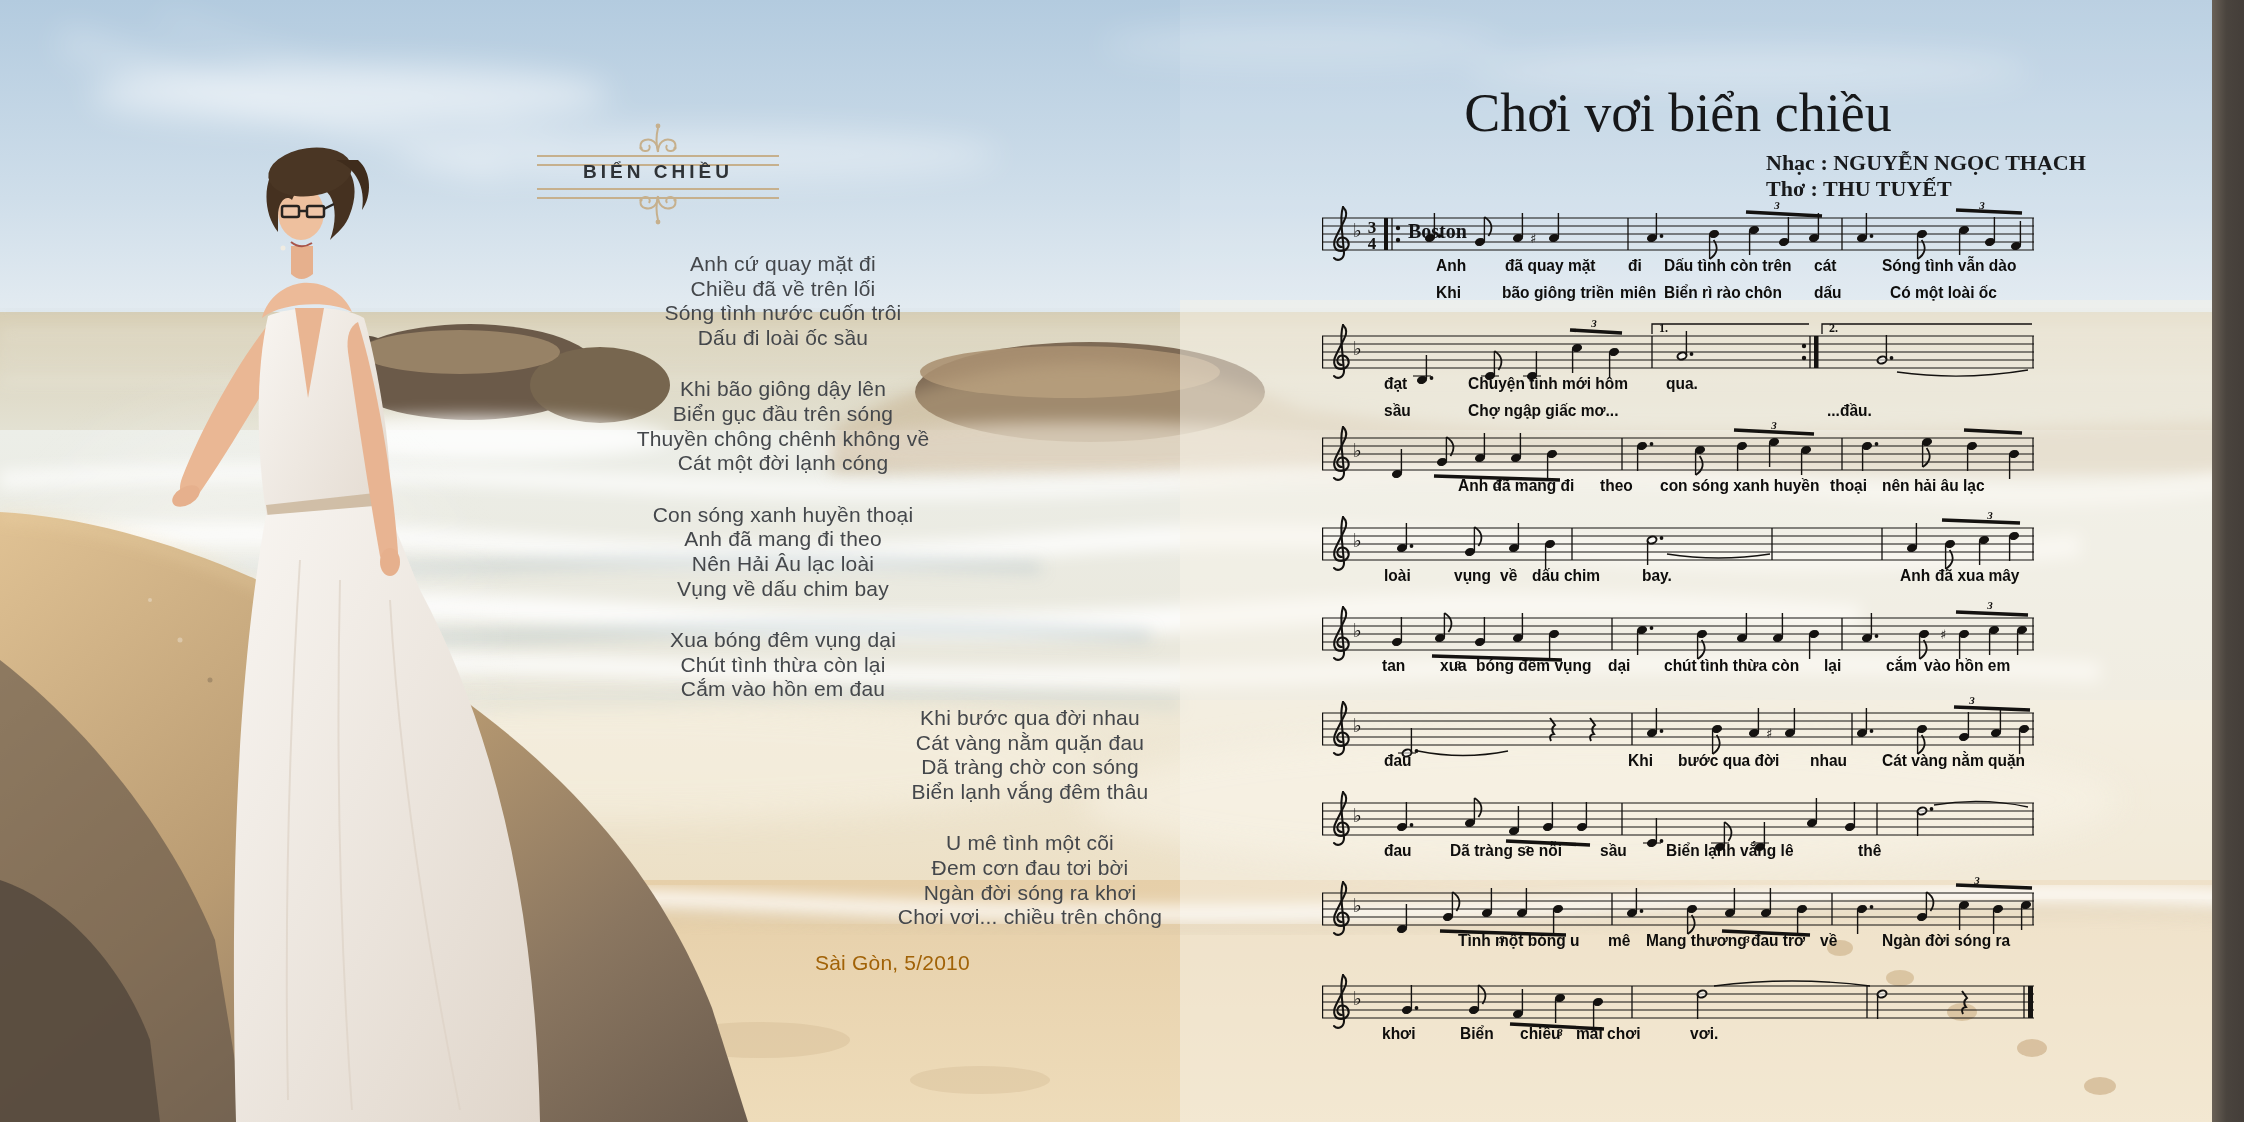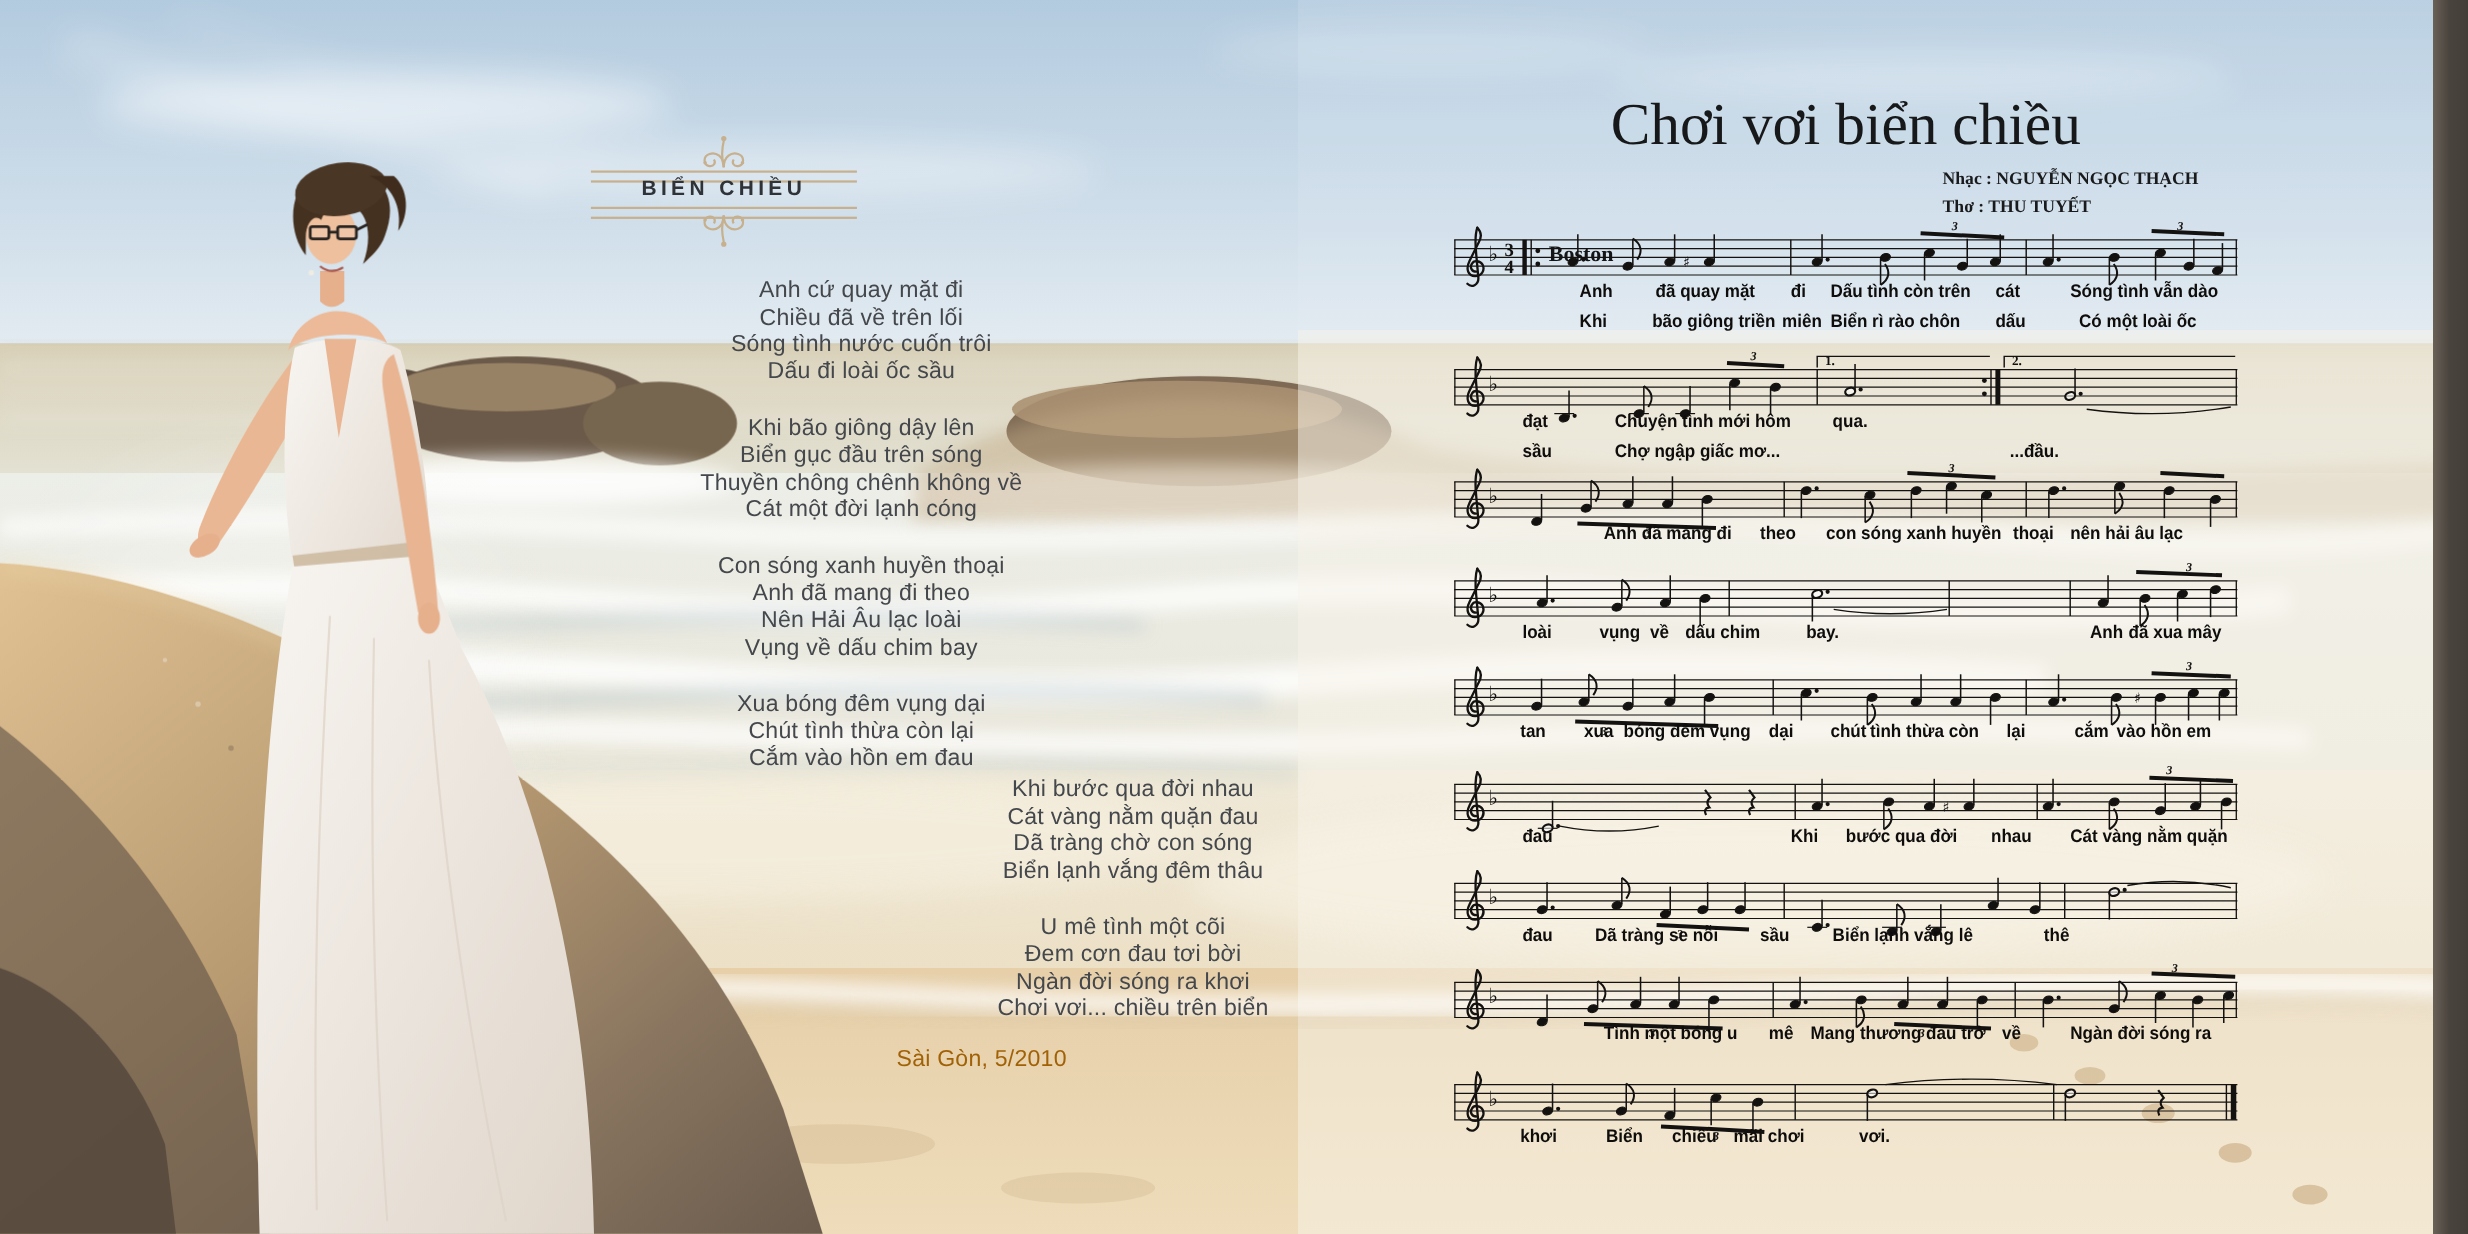--- a/index.html
+++ b/index.html
@@ -21,21 +21,21 @@
   #poem-col-1{left:568px;top:252px;}
   #poem-col-2{left:815px;top:706px;}
   .stanza{margin:0 0 27px 0;text-align:center;}
   #signature{position:absolute;left:815px;top:951px;font-size:21px;color:#a16207;letter-spacing:.2px;}
   
   #sheet{position:absolute;left:1322px;top:0;width:712px;height:1122px;}
   #song-title{position:absolute;top:82px;left:0;width:712px;text-align:center;
         font-family:"Liberation Serif","DejaVu Serif",serif;font-size:54px;color:#17181a;}
   #credits{position:absolute;top:150px;left:444px;width:268px;
         font-family:"Liberation Serif","DejaVu Serif",serif;font-weight:bold;
-        font-size:16px;line-height:26px;color:#191a1c;white-space:nowrap;}
+        font-size:22px;line-height:26px;color:#191a1c;white-space:nowrap;}
   #tempo{position:absolute;top:176px;left:86px;
         font-family:"Liberation Serif","DejaVu Serif",serif;font-weight:bold;
         font-size:20px;color:#141517;margin-top:44px;}
   .system{position:absolute;left:0;width:712px;height:114px;}
   .sysvg{position:absolute;left:0;top:0;overflow:visible;}
   .lyrow{position:absolute;left:0;width:712px;height:22px;}
   .lyr{position:absolute;font-weight:bold;font-size:16.5px;color:#0e0d0c;
         white-space:nowrap;transform:scaleX(.94);transform-origin:0 50%;}
   
   #page-edge{position:absolute;right:0;top:0;width:32px;height:1122px;
@@ -267,21 +267,21 @@
       <div class="stanza">
         <div>Khi bước qua đời nhau</div>
         <div>Cát vàng nằm quặn đau</div>
         <div>Dã tràng chờ con sóng</div>
         <div>Biển lạnh vắng đêm thâu</div>
       </div>
       <div class="stanza">
         <div>U mê tình một cõi</div>
         <div>Đem cơn đau tơi bời</div>
         <div>Ngàn đời sóng ra khơi</div>
-        <div>Chơi vơi... chiều trên biển</div>
+        <div>Chơi vơi... chiều trên chông</div>
       </div>
     </div>
   <div id="signature">Sài Gòn, 5/2010</div>
 
   <div id="sheet">
     <div id="song-title">Chơi vơi biển chiều</div>
     <div id="credits">
       <div>Nhạc : NGUYỄN NGỌC THẠCH</div>
       <div>Thơ :  THU TUYẾT</div>
     </div>

